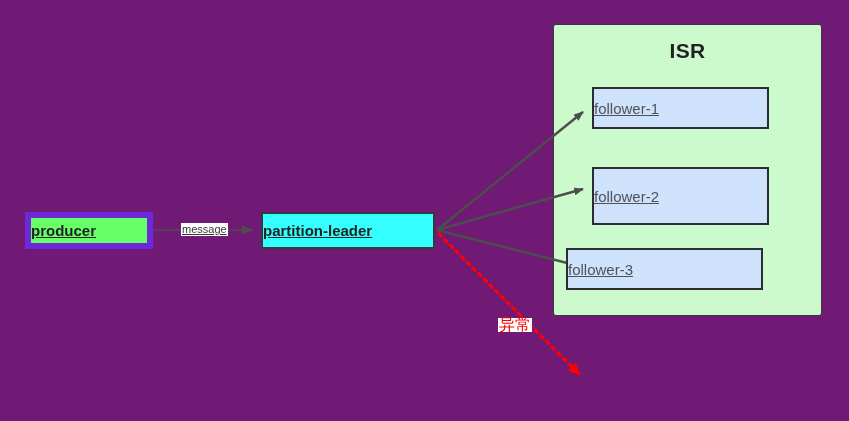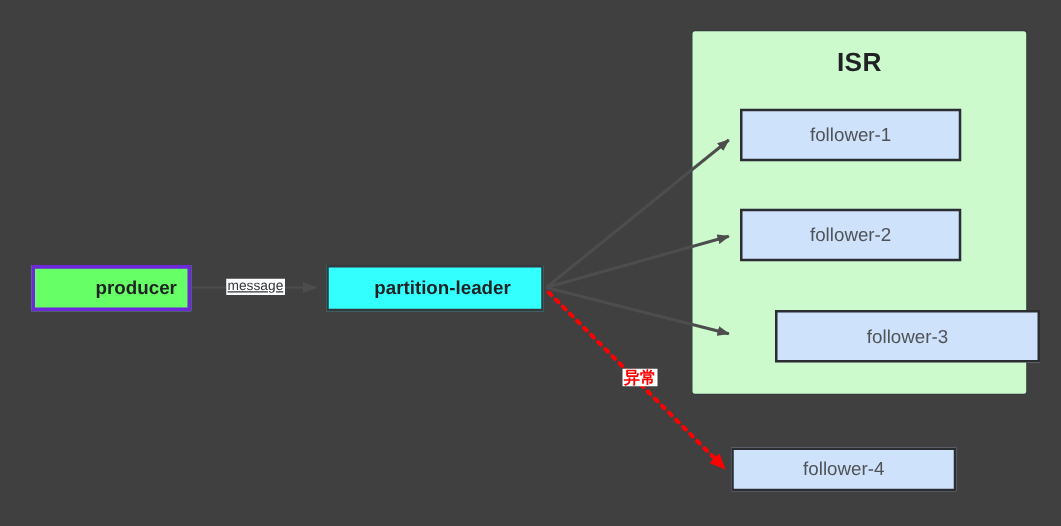--- a/index.html
+++ b/index.html
@@ -4,39 +4,39 @@
 <style>
   html, body {
     margin: 0;
     padding: 0;
     background: #000000;
   }
   #canvas {
     position: relative;
     width: 849px;
     height: 421px;
-    background: #404040;
+    background: #701a75;
     overflow: hidden;
     font-family: "Liberation Sans", sans-serif;
   }
   #edges {
     position: absolute;
     left: 0;
     top: 0;
     width: 849px;
     height: 421px;
     pointer-events: none;
   }
   .node {
     position: absolute;
     box-sizing: border-box;
     display: flex;
     align-items: center;
-    justify-content: center;
     text-align: center;
+    text-decoration: underline;
   }
   .isr-group {
     position: absolute;
     box-sizing: border-box;
     background: #ccfacc;
     border: 1px solid #36393d;
     border-radius: 3px;
   }
   .isr-title {
     position: absolute;
@@ -44,25 +44,24 @@
     right: 0;
     top: 14px;
     text-align: center;
     font-size: 21px;
     font-weight: bold;
     color: #1f2123;
     letter-spacing: 0.3px;
   }
   .box-producer {
     background: #66ff66;
-    border: 3px solid #6d28d9;
+    border: 6px solid #6d28d9;
     color: #1f2123;
     font-size: 15px;
     font-weight: bold;
-    padding-left: 40px;
   }
   .box-leader {
     background: #33ffff;
     border: 2px solid #36393d;
     color: #1f2123;
     font-size: 15px;
     font-weight: bold;
   }
   .box-follower {
     background: #cfe2fb;
@@ -78,25 +77,26 @@
     font-size: 11px;
     line-height: 13px;
     padding: 0 1px;
     white-space: nowrap;
     text-decoration: underline;
   }
   .edge-label-error {
     position: absolute;
     background: #ffffff;
     color: #ff0000;
-    font-size: 13px;
+    font-size: 16px;
     line-height: 14px;
     padding: 0 1px;
     white-space: nowrap;
-    font-weight: bold;
+    font-weight: normal;
+    margin-top: 23px;
   }
   .watermark {
     position: absolute;
     right: 6px;
     bottom: 8px;
     color: #c7ccd1;
     font-size: 16px;
     white-space: nowrap;
   }
 </style>
@@ -140,38 +140,35 @@
 
     <g>
       <line x1="439" y1="234" x2="580" y2="375" stroke="#ff0000" stroke-width="3.2" stroke-dasharray="3 5" stroke-linecap="round" marker-end="url(#arrow-red)"></line>
     </g>
   </svg>
 
   <div class="node box-producer" style="left:25px; top:212px; width:128px; height:37px;">
     <span>producer</span>
   </div>
 
-  <div class="node box-leader" style="left:261px; top:212px; width:174px; height:37px;padding-left:12px;">
+  <div class="node box-leader" style="left:261px; top:212px; width:174px; height:37px;">
     <span>partition-leader</span>
   </div>
 
   <div class="node box-follower" style="left:592px; top:87px; width:177px; height:42px;">
     <span>follower-1</span>
   </div>
 
-  <div class="node box-follower" style="left:592px; top:167px; width:177px; height:42px;">
+  <div class="node box-follower" style="left:592px; top:167px; width:177px; height:58px;">
     <span>follower-2</span>
   </div>
 
-  <div class="node box-follower" style="left:620px; top:248px; width:212px; height:42px;">
+  <div class="node box-follower" style="left:566px; top:248px; width:197px; height:42px;">
     <span>follower-3</span>
   </div>
 
-  <div class="node box-follower" style="left:585px; top:358px; width:180px; height:35px;">
-    <span>follower-4</span>
-  </div>
 
   <div class="edge-label" style="left:181px; top:223px;">message</div>
 
   <div class="edge-label-error" style="left:498px; top:295px;">异常</div>
 
 
 </div>
 
 </body></html>

